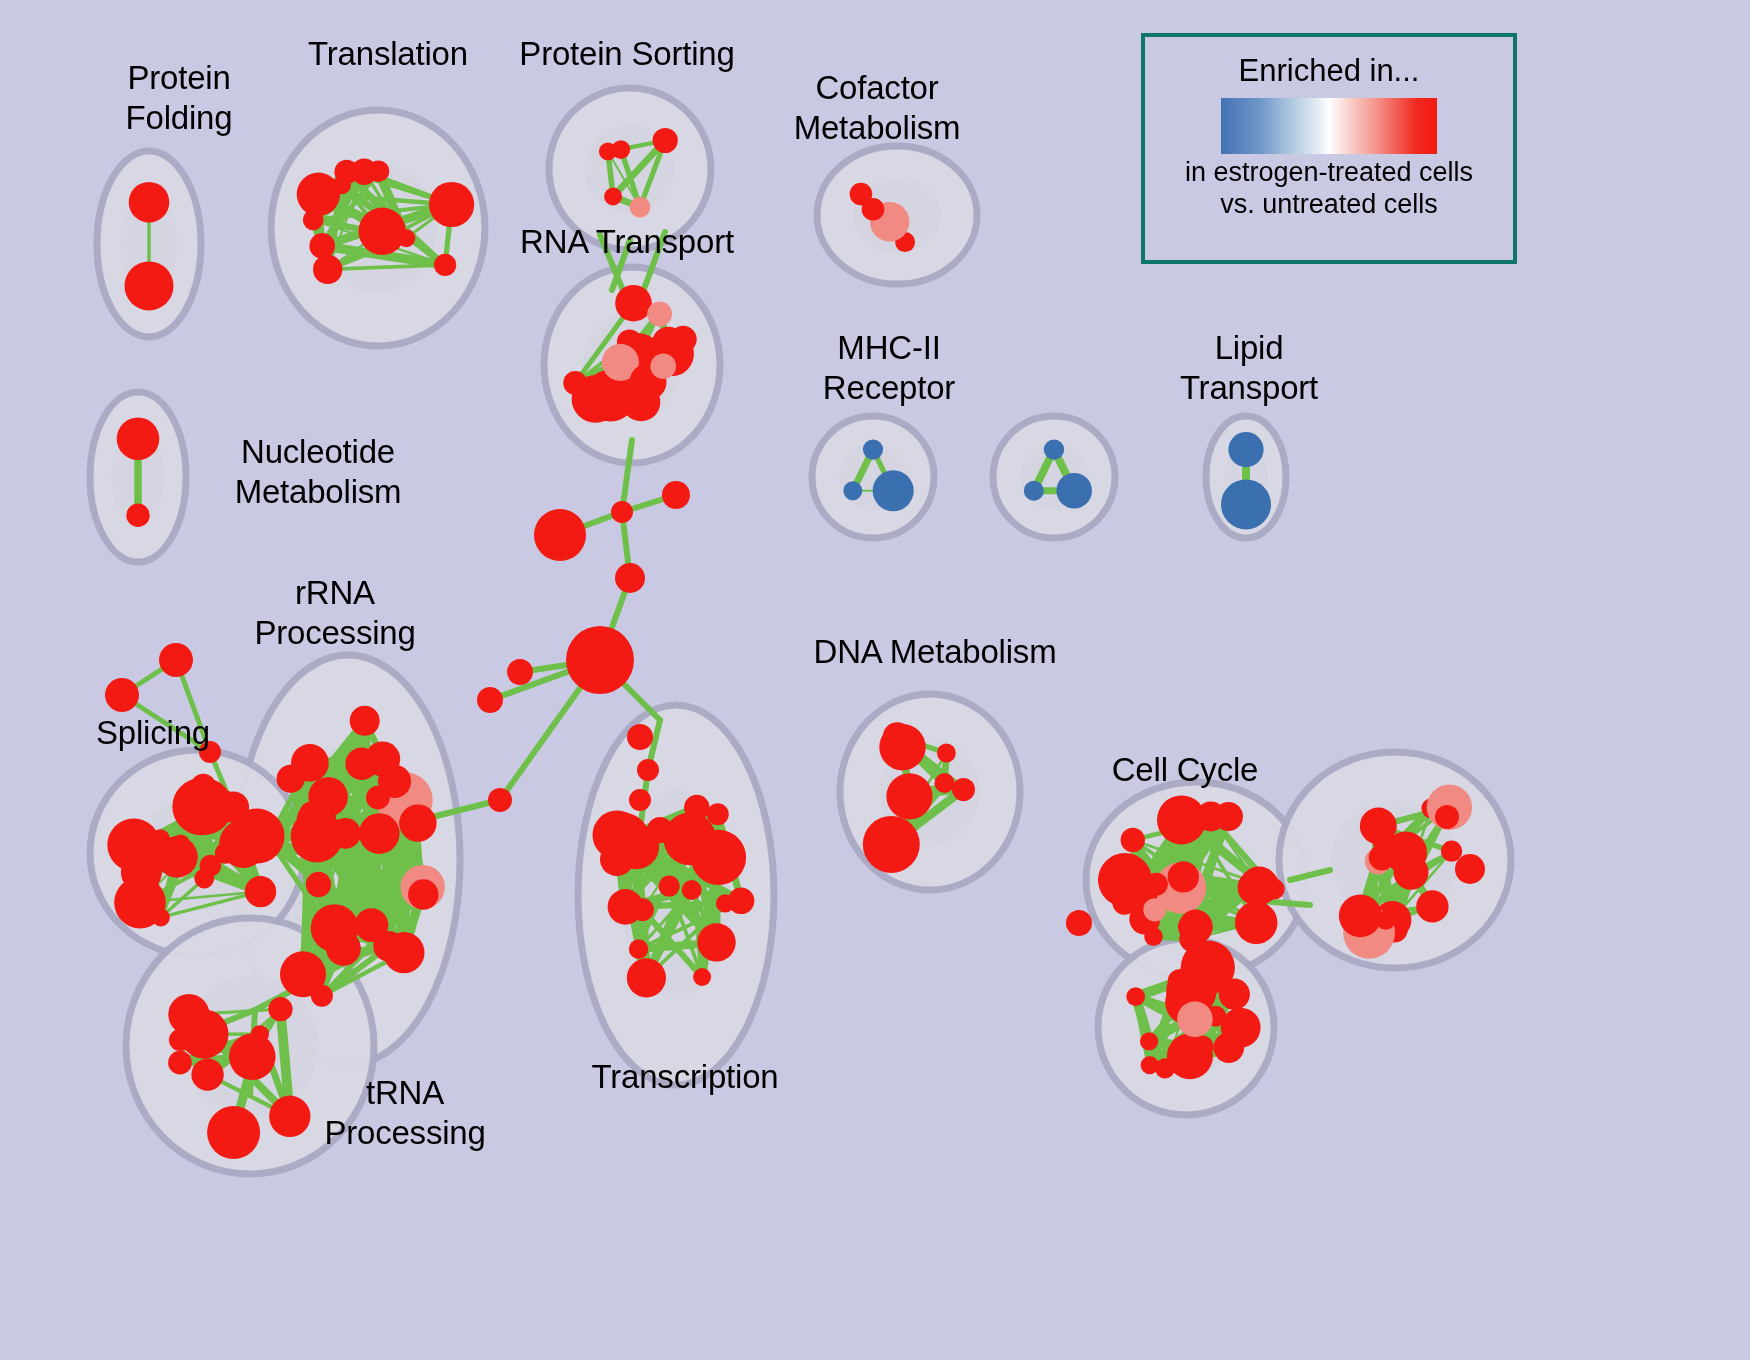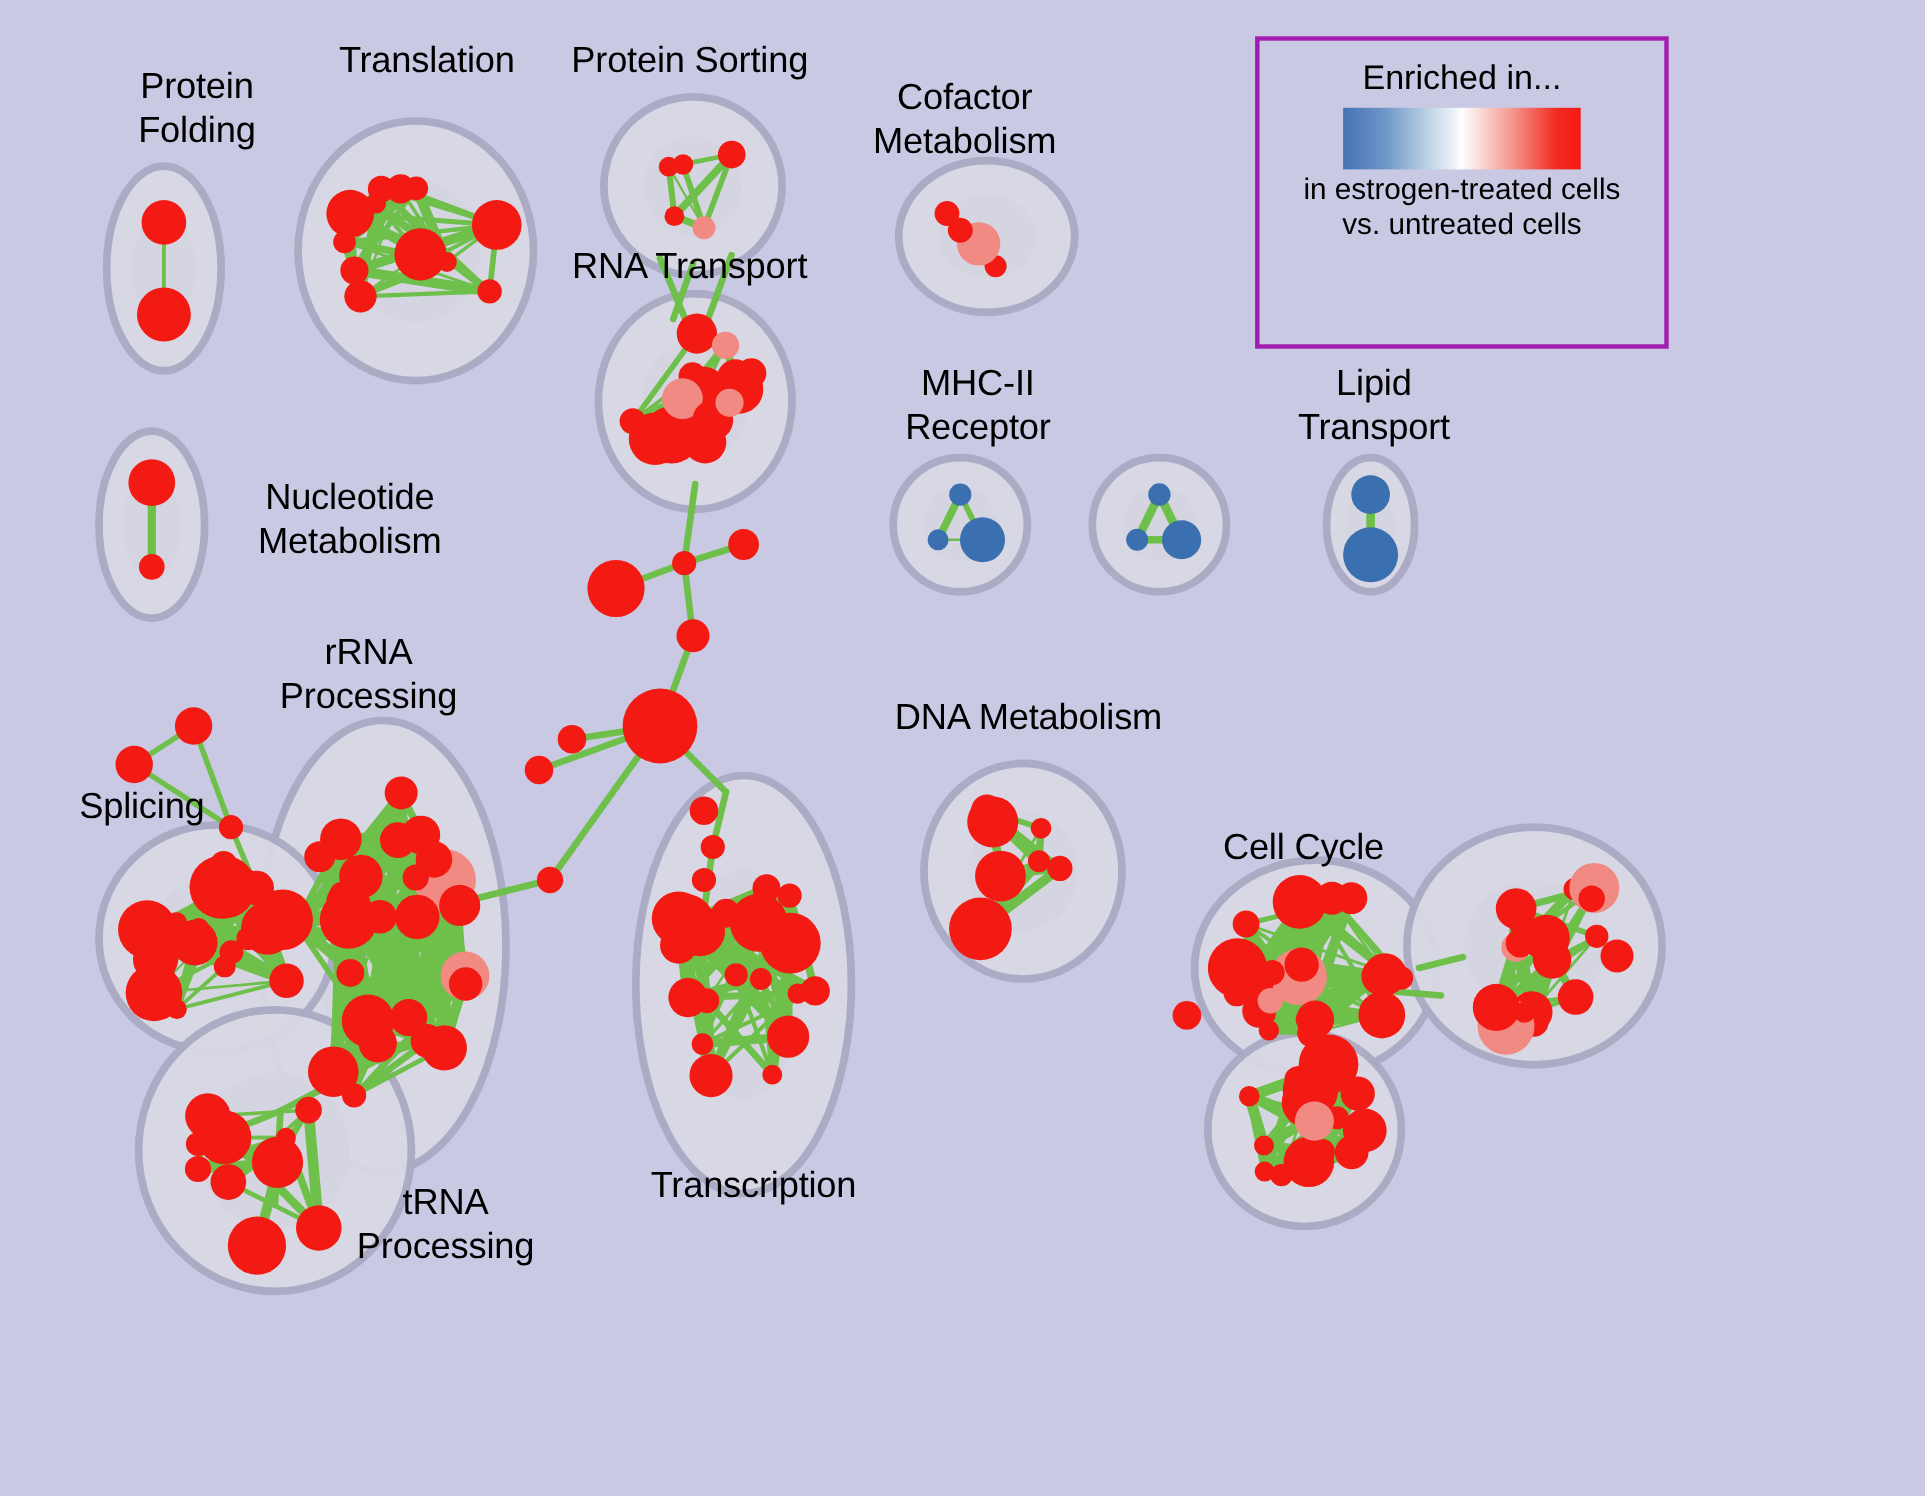--- a/index.html
+++ b/index.html
@@ -22,23 +22,23 @@
     font-size:33px;
     line-height:40px;
     text-align:center;
     font-family:"Liberation Sans", sans-serif;
     white-space:pre-line;
     letter-spacing:-0.2px;
   }
   #legend{
     position:absolute;
     left:1141px;top:33px;
-    width:376px;height:284px;
+    width:376px;height:231px;
     background:#c9c9e4;
-    border:4px solid #a21caf;
+    border:4px solid #0f766e;
     box-sizing:border-box;
     text-align:center;
   }
   #legend .lg-title{
     font-size:31px;color:#000;margin-top:16px;
     font-family:"Liberation Sans", sans-serif;
   }
   #legend .lg-bar{
     margin:9px auto 0 auto;
     width:216px;height:56px;
@@ -973,21 +973,21 @@
   <div class="cl-label" style="left:764px; top:68px;  width:226px;">Cofactor
 Metabolism</div>
   <div class="cl-label" style="left:198px; top:432px; width:240px;">Nucleotide
 Metabolism</div>
   <div class="cl-label" style="left:795px; top:328px; width:188px;">MHC-II
 Receptor</div>
   <div class="cl-label" style="left:1160px;top:328px; width:178px;">Lipid
 Transport</div>
   <div class="cl-label" style="left:240px; top:573px; width:190px;">rRNA
 Processing</div>
-  <div class="cl-label" style="left:54px;  top:713px; width:150px;">Splicing</div>
+  <div class="cl-label" style="left:78px;  top:713px; width:150px;">Splicing</div>
   <div class="cl-label" style="left:310px; top:1073px;width:190px;">tRNA
 Processing</div>
   <div class="cl-label" style="left:570px; top:1057px;width:230px;">Transcription</div>
   <div class="cl-label" style="left:800px; top:632px; width:270px;">DNA Metabolism</div>
   <div class="cl-label" style="left:1095px;top:750px; width:180px;">Cell Cycle</div>
 
   <div id="legend">
     <div class="lg-title">Enriched in...</div>
     <div class="lg-bar"></div>
     <div class="lg-sub">in estrogen-treated cells

